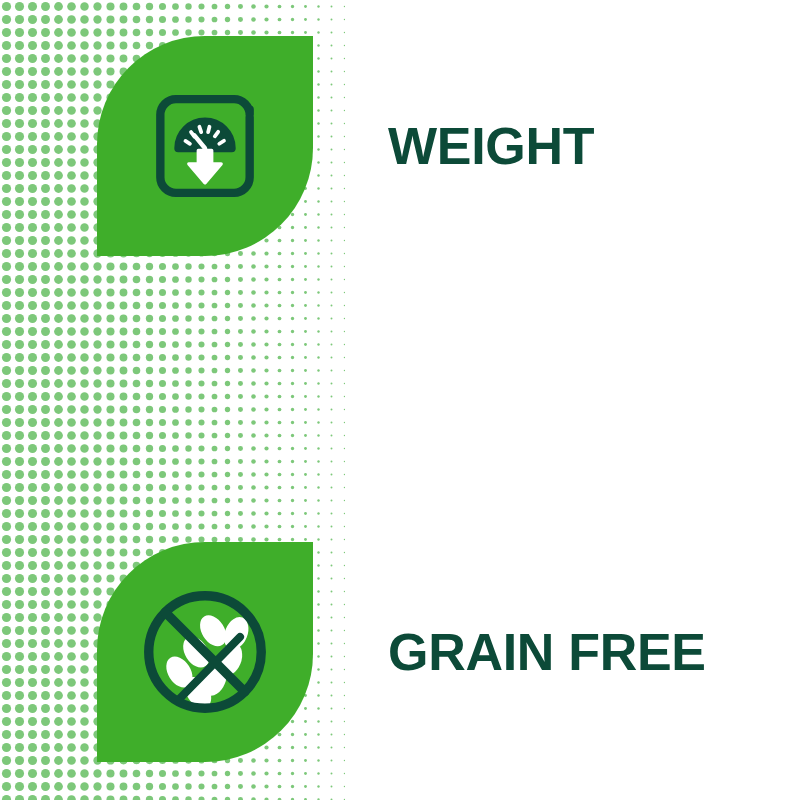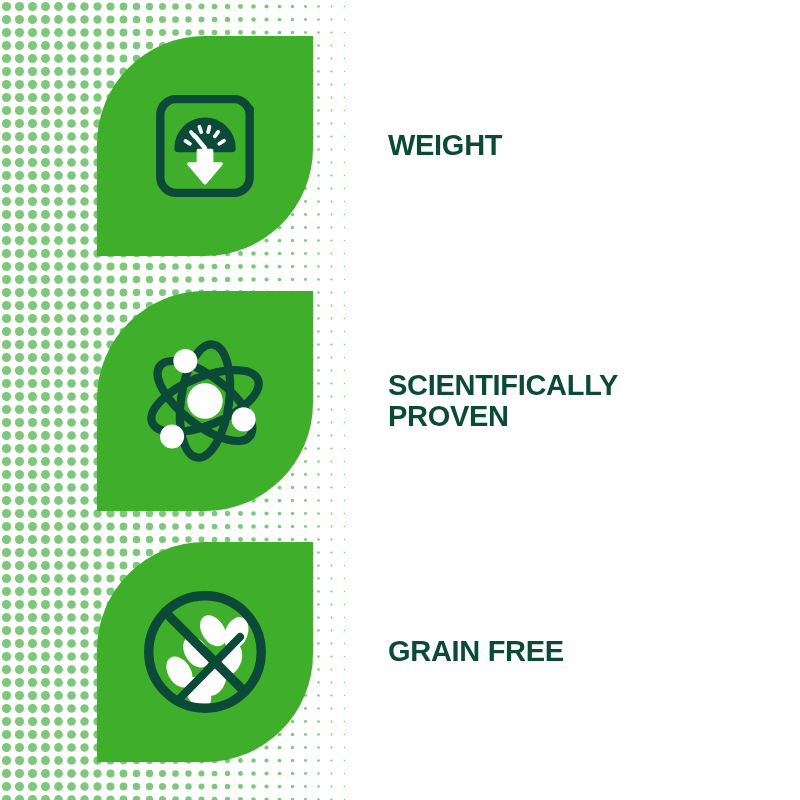--- a/index.html
+++ b/index.html
@@ -68,21 +68,21 @@
     position: absolute;
     left: 388px;
     top: 0;
     height: 220px;
     display: flex;
     flex-direction: column;
     justify-content: center;
     color: #0C4A38;
     font-family: "Liberation Sans", sans-serif;
     font-weight: bold;
-    font-size: 29px;
+    font-size: 52px;
     line-height: 1.08;
     letter-spacing: -0.3px;
     text-transform: uppercase;
     white-space: nowrap;
   }
   .feature-label .line { display: block; }
 </style>
 </head>
 <body>
 
@@ -1891,44 +1891,20 @@
                  M 60 92 L 46 76 L 54 76 L 54 66 L 66 66 L 66 76 L 74 76 Z" fill="#FFFFFF" stroke="none"></path>
         <path d="M 54 64 L 66 64 L 66 76 L 74.5 76 L 60 93 L 45.5 76 L 54 76 Z" fill="#FFFFFF" stroke="#FFFFFF" stroke-width="3" stroke-linejoin="round"></path>
       </svg>
     </div>
 
     <div class="feature-label">
       <span class="line">WEIGHT</span>
     </div>
   </div>
 
-  <div class="feature-row" id="row-1">
-
-    <div class="leaf-badge">
-      <svg class="leaf-icon icon-atom" viewBox="0 0 120 120">
-        <g fill="none" stroke="#0C4A38" stroke-width="6.5" stroke-linecap="round">
-
-          <ellipse cx="60" cy="60" rx="19" ry="45" transform="rotate(8 60 60)"></ellipse>
-          <ellipse cx="60" cy="60" rx="19" ry="45" transform="rotate(68 60 60)"></ellipse>
-          <ellipse cx="60" cy="60" rx="19" ry="45" transform="rotate(128 60 60)"></ellipse>
-        </g>
-
-        <circle cx="60" cy="60" r="14" fill="#FFFFFF"></circle>
-
-        <circle cx="44.5" cy="28.5" r="9.5" fill="#FFFFFF"></circle>
-        <circle cx="90.5" cy="74.5" r="9.5" fill="#FFFFFF"></circle>
-        <circle cx="34.0" cy="88.0" r="9.5" fill="#FFFFFF"></circle>
-      </svg>
-    </div>
-
-    <div class="feature-label">
-      <span class="line">SCIENTIFICALLY</span>
-      <span class="line">PROVEN</span>
-    </div>
-  </div>
 
   <div class="feature-row" id="row-2">
 
     <div class="leaf-badge">
       <svg class="leaf-icon icon-nograin" viewBox="0 0 120 120">
 
         <g fill="#FFFFFF">
           <ellipse cx="66.5" cy="43.0" rx="9.0" ry="13.5" transform="rotate(-32 66.5 43.0)"></ellipse>
           <ellipse cx="85.0" cy="45.0" rx="9.0" ry="13.5" transform="rotate(22 85.0 45.0)"></ellipse>
           <ellipse cx="53.0" cy="60.0" rx="9.0" ry="13.5" transform="rotate(-32 53.0 60.0)"></ellipse>

